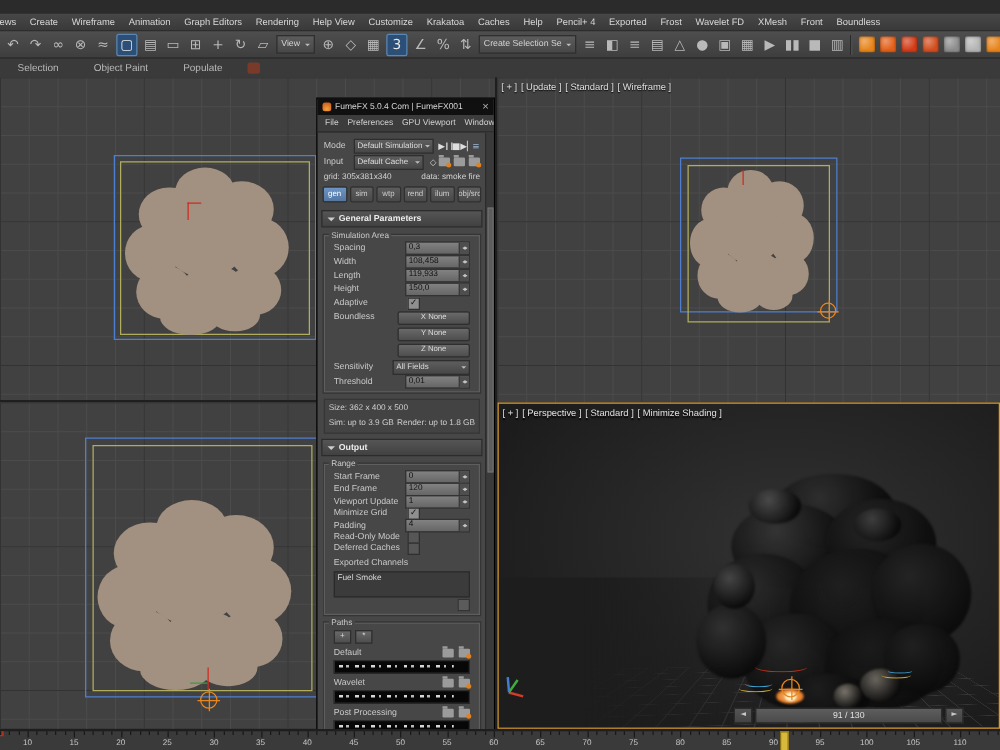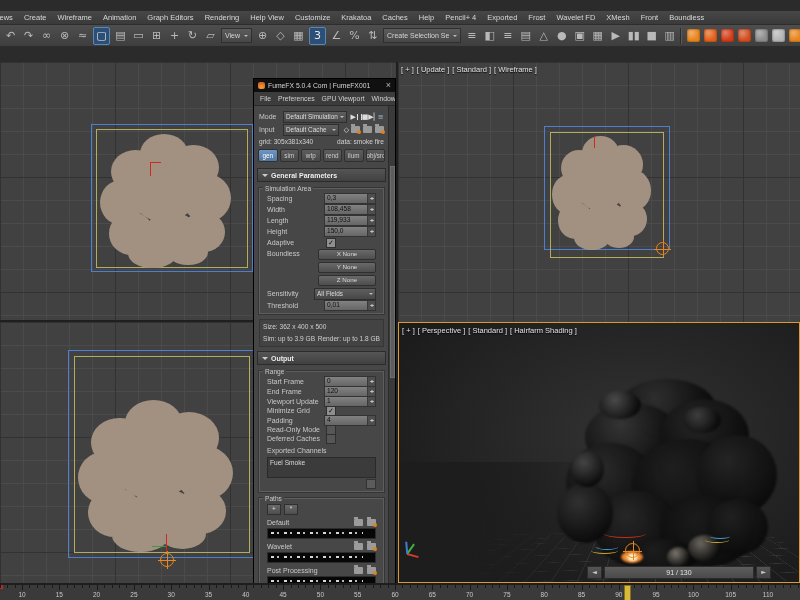--- a/index.html
+++ b/index.html
@@ -225,20 +225,26 @@
         <span class="tile" style="background: radial-gradient(circle at 35% 30%, rgba(255, 255, 255, 0.35), transparent 60%), rgb(232, 133, 28);"></span>
         <span class="tile" style="background: radial-gradient(circle at 35% 30%, rgba(255, 255, 255, 0.35), transparent 60%), rgb(227, 96, 26);"></span>
         <span class="tile" style="background: radial-gradient(circle at 35% 30%, rgba(255, 255, 255, 0.35), transparent 60%), rgb(210, 60, 24);"></span>
         <span class="tile" style="background: radial-gradient(circle at 35% 30%, rgba(255, 255, 255, 0.35), transparent 60%), rgb(210, 78, 31);"></span>
         <span class="tile" style="background: radial-gradient(circle at 35% 30%, rgba(255, 255, 255, 0.35), transparent 60%), rgb(141, 141, 141);"></span>
         <span class="tile" style="background: radial-gradient(circle at 35% 30%, rgba(255, 255, 255, 0.35), transparent 60%), rgb(181, 181, 181);"></span>
         <span class="tile" style="background: radial-gradient(circle at 35% 30%, rgba(255, 255, 255, 0.35), transparent 60%), rgb(232, 133, 28);"></span>
       </span>
   </div>
 
+  <div id="ribbon">
+      <span class="rib-tab">Selection</span>
+      <span class="rib-tab">Object Paint</span>
+      <span class="rib-tab">Populate</span>
+      <span class="rib-ico"></span>
+    </div>
 
   <div id="vp-area">
 
     <div class="vp wire" id="vp-tl" style="left:0;top:0;width:396px;height:258px;">
       <div class="boxline" style="left:91px;top:62px;width:160px;height:146px;border:1px solid #4d7fd0;"></div>
       <div class="boxline" style="left:96px;top:67px;width:150px;height:137px;border:1px solid #b0ad5e;"></div>
       <div id="blob-tl" style="position:absolute;left:100px;top:72px;width:142px;height:134px;">
           <div class="puff tanpuff" style="left: 28%; top: 0%; width: 34%; height: 30%;"></div>
           <div class="puff tanpuff" style="left: 8%; top: 12%; width: 34%; height: 32%;"></div>
           <div class="puff tanpuff" style="left: 48%; top: 8%; width: 36%; height: 34%;"></div>
@@ -300,21 +306,21 @@
         </div>
       <div class="axis" style="left:196px;top:74px;width:1px;height:12px;"></div>
       <div class="gizmo" style="left:258px;top:180px;width:13px;height:13px;"></div>
     </div>
 
     <div class="vp" id="vp-persp" style="left:398px;top:260px;width:402px;height:261px;box-sizing:border-box;">
       <div class="vp-label">
         <span>[ + ]</span>
         <span>[ Perspective ]</span>
         <span>[ Standard ]</span>
-        <span>[ Hairfarm Shading ]</span>
+        <span>[ Minimize Shading ]</span>
       </div>
       <div id="persp-grid"></div>
       <div id="persp-grid-fade"></div>
       <div style="position:absolute;left:215px;top:158px;width:1px;height:62px;background:#6e6e6e;"></div>
       <div id="plume" style="position:absolute;left:158px;top:56px;width:234px;height:200px;">
           <div class="smokepuff" style="left: 26%; top: 0%; width: 42%; height: 30%; background: radial-gradient(circle at 38% 32%, rgb(46, 46, 46), rgba(10, 10, 10, 0.92) 75%);"></div>
           <div class="smokepuff" style="left: 12%; top: 12%; width: 40%; height: 34%; background: radial-gradient(circle at 38% 32%, rgb(52, 52, 52), rgba(10, 10, 10, 0.92) 75%);"></div>
           <div class="smokepuff" style="left: 44%; top: 10%; width: 38%; height: 36%; background: radial-gradient(circle at 38% 32%, rgb(37, 37, 37), rgba(10, 10, 10, 0.92) 75%);"></div>
           <div class="smokepuff" style="left: 4%; top: 32%; width: 38%; height: 40%; background: radial-gradient(circle at 38% 32%, rgb(43, 43, 43), rgba(10, 10, 10, 0.92) 75%);"></div>
           <div class="smokepuff" style="left: 32%; top: 30%; width: 46%; height: 46%; background: radial-gradient(circle at 38% 32%, rgb(31, 31, 31), rgba(10, 10, 10, 0.92) 75%);"></div>

